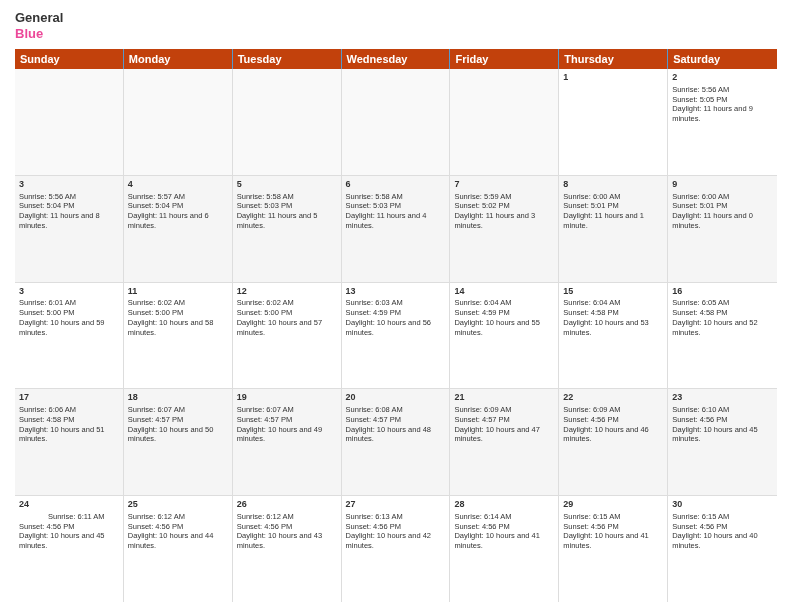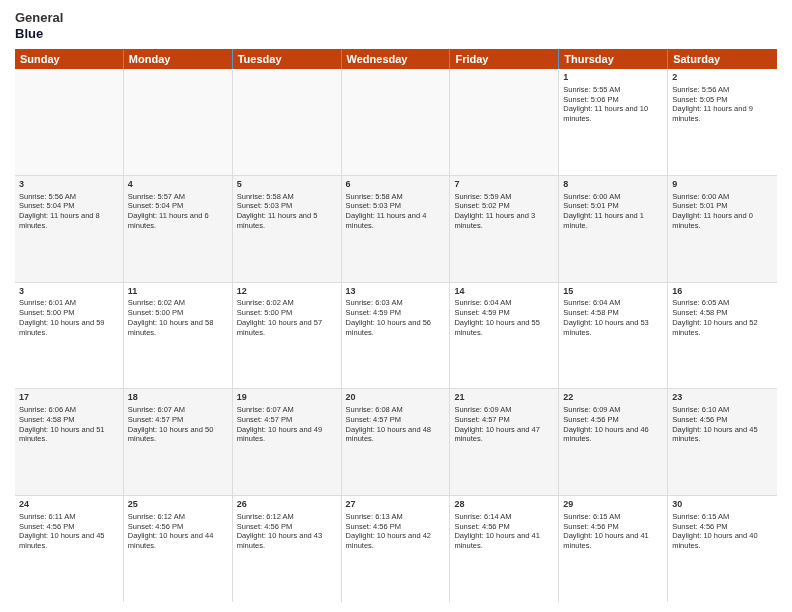--- a/index.html
+++ b/index.html
@@ -91,21 +91,21 @@
     .cal-week:nth-child(even) .cal-cell { background: #f5f5f5; }
     .cal-week:nth-child(even) .cal-cell.empty { background: #f0f0f0; }
   </style>
 </head>
 <body>
 
 <div class="page">
   <div class="header">
     <div class="logo">
 
-    <div style="font-size: 13px; font-weight: bold; line-height: 1.2;"><span style="color:#333">General</span><br><span style="color:#0f172a">Blue</span></div>
+    <div style="font-size: 13px; font-weight: bold; line-height: 1.2;"><span style="color:#333">General</span><br><span style="color:#ec4899">Blue</span></div>
       </div>
     <div class="title-block">
       <div class="main-title"></div>
       <div class="subtitle"></div>
     </div>
   </div>
 
   <div class="calendar">
     <div class="cal-header-row">
     <div class="cal-header-cell">Sunday</div>
@@ -116,23 +116,21 @@
         <div class="cal-header-cell">Thursday</div>
         <div class="cal-header-cell">Saturday</div>
       </div>
     <div class="cal-body">
     <div class="cal-week">
           <div class="cal-cell empty"></div>
           <div class="cal-cell empty"></div>
           <div class="cal-cell empty"></div>
           <div class="cal-cell empty"></div>
           <div class="cal-cell empty"></div>
-          <div class="cal-cell"><span class="day-num">1</span><span style="white-space: pre-line;">Sunrise: 5:55 AM
-Sunset: 5:06 PM
-Daylight: 11 hours and 10 minutes.</span></div>
+          <div class="cal-cell"><span class="day-num">1</span></div>
           <div class="cal-cell"><span class="day-num">2</span><span style="white-space: pre-line;">Sunrise: 5:56 AM
 Sunset: 5:05 PM
 Daylight: 11 hours and 9 minutes.</span></div>
         </div>
         <div class="cal-week">
           <div class="cal-cell"><span class="day-num">3</span><span style="white-space: pre-line;">Sunrise: 5:56 AM
 Sunset: 5:04 PM
 Daylight: 11 hours and 8 minutes.</span></div>
           <div class="cal-cell"><span class="day-num">4</span><span style="white-space: pre-line;">Sunrise: 5:57 AM
 Sunset: 5:04 PM
@@ -193,21 +191,21 @@
 Sunset: 4:57 PM
 Daylight: 10 hours and 47 minutes.</span></div>
           <div class="cal-cell"><span class="day-num">22</span><span style="white-space: pre-line;">Sunrise: 6:09 AM
 Sunset: 4:56 PM
 Daylight: 10 hours and 46 minutes.</span></div>
           <div class="cal-cell"><span class="day-num">23</span><span style="white-space: pre-line;">Sunrise: 6:10 AM
 Sunset: 4:56 PM
 Daylight: 10 hours and 45 minutes.</span></div>
         </div>
         <div class="cal-week">
-          <div class="cal-cell"><span class="day-num">24</span><span style="white-space: pre-line;">Sunrise: 6:11 AM
+          <div class="cal-cell"><span class="day-num">24</span><span style="white-space: pre-line; margin-left: 29px;">Sunrise: 6:11 AM
 Sunset: 4:56 PM
 Daylight: 10 hours and 45 minutes.</span></div>
           <div class="cal-cell"><span class="day-num">25</span><span style="white-space: pre-line;">Sunrise: 6:12 AM
 Sunset: 4:56 PM
 Daylight: 10 hours and 44 minutes.</span></div>
           <div class="cal-cell"><span class="day-num">26</span><span style="white-space: pre-line;">Sunrise: 6:12 AM
 Sunset: 4:56 PM
 Daylight: 10 hours and 43 minutes.</span></div>
           <div class="cal-cell"><span class="day-num">27</span><span style="white-space: pre-line;">Sunrise: 6:13 AM
 Sunset: 4:56 PM

